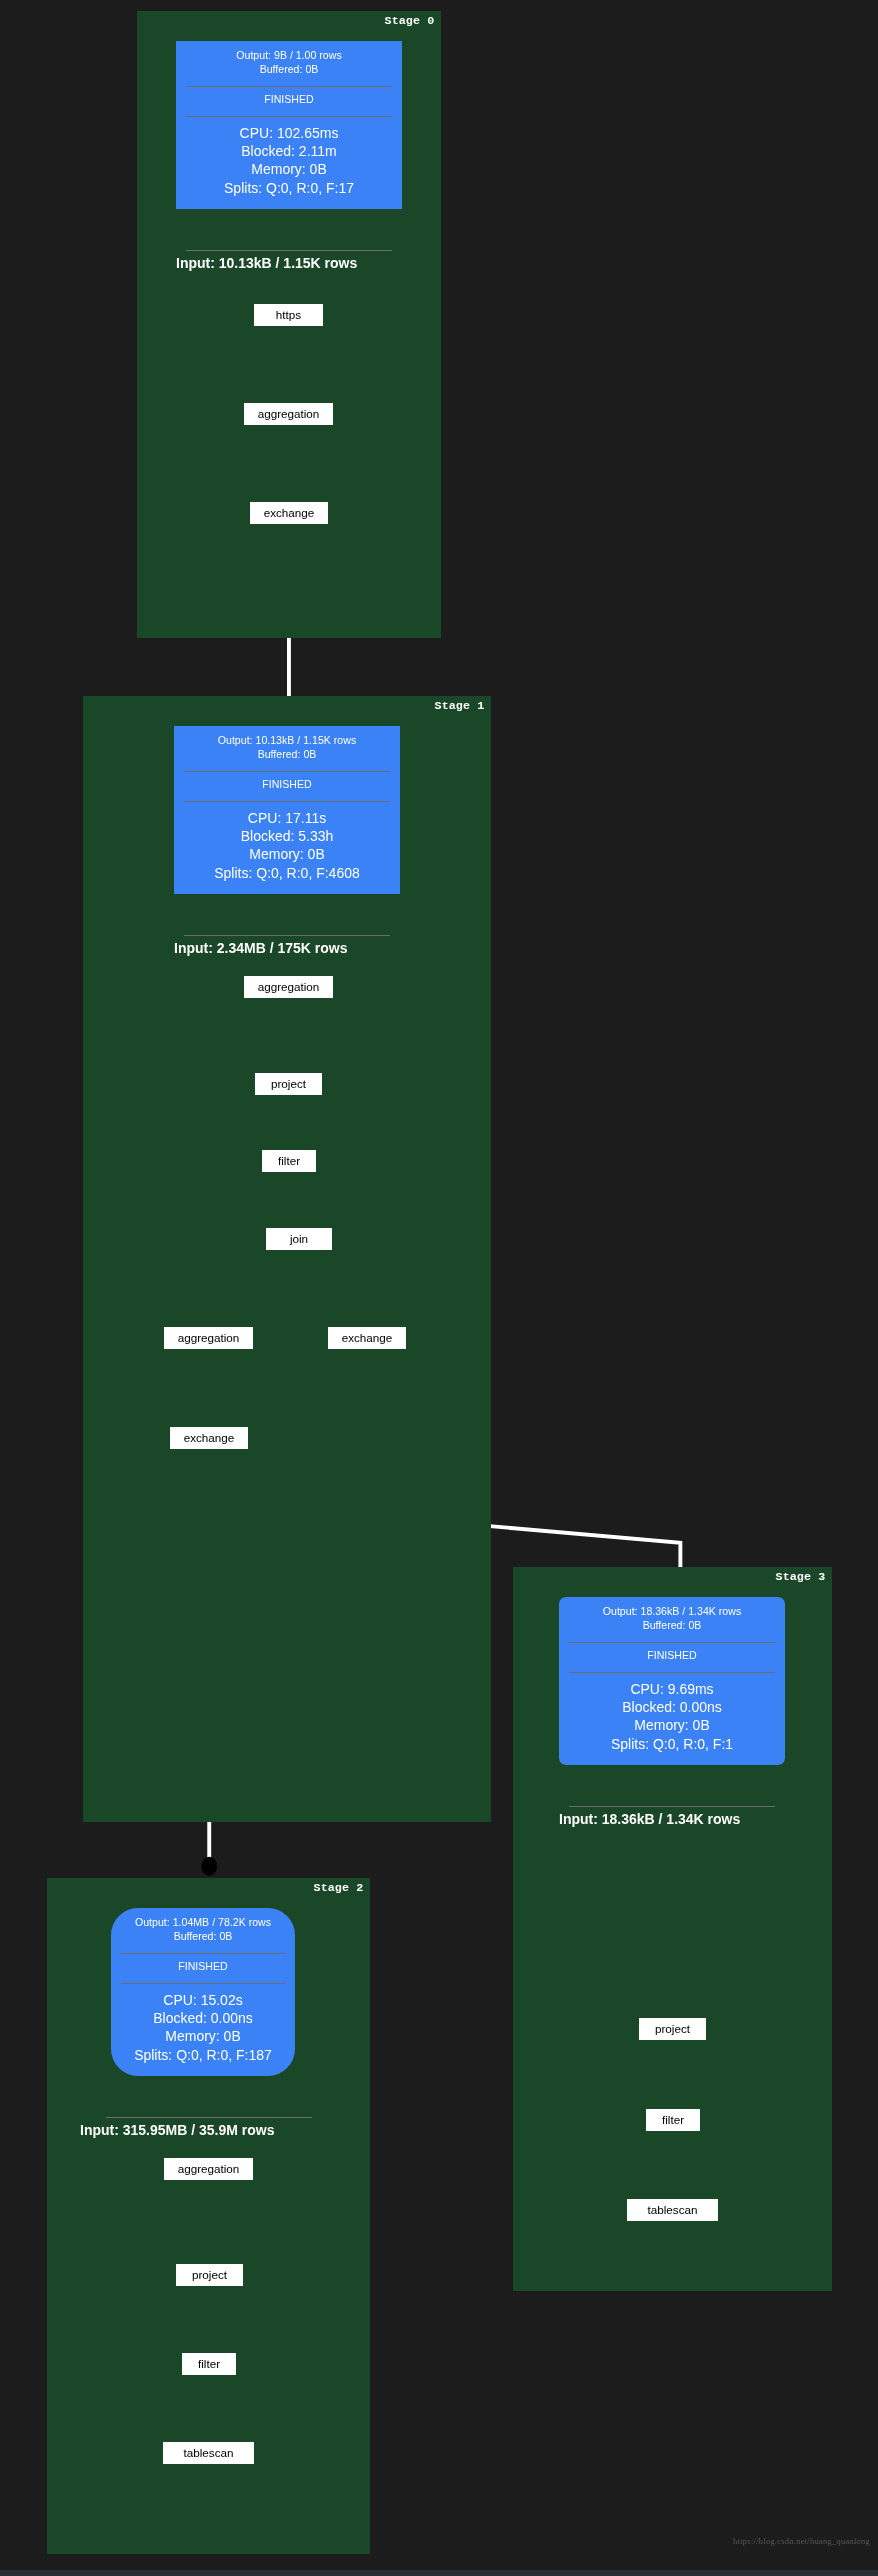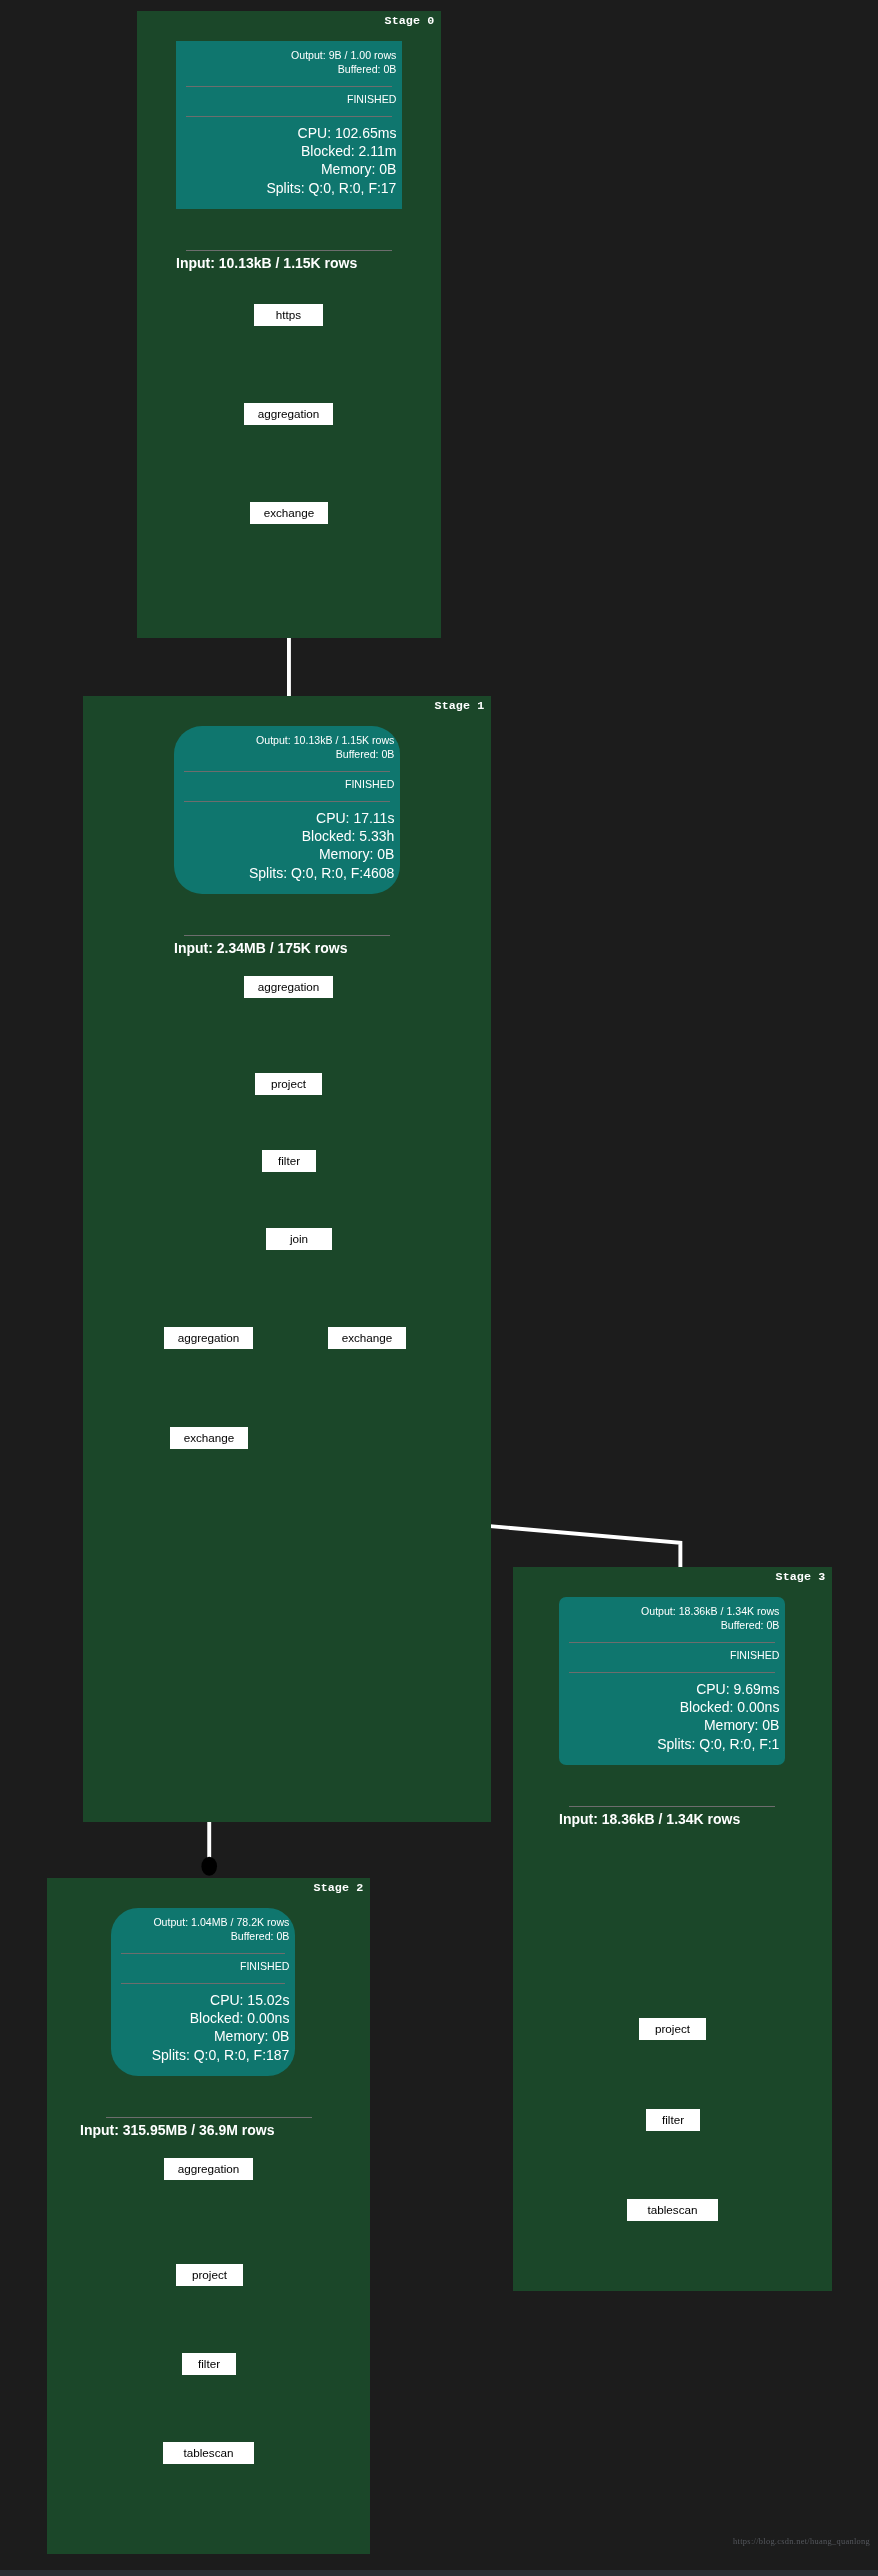--- a/index.html
+++ b/index.html
@@ -32,23 +32,23 @@
     right:6.7px;
     color:#ffffff;
     font-size:11.7px;
     font-weight:bold;
     letter-spacing:0.1px;
     white-space:nowrap;
     font-family:Liberation Mono, monospace;
   }
   .infobox{
     position:absolute;
-    background:#0f766e;
+    background:#3b82f6;
     color:#ffffff;
-    text-align:right;
+    text-align:center;
     padding:6.7px 0 7.8px 0;
     box-sizing:border-box;
   }
   .ib-sec{
     padding:2.2px 5.6px 3.3px 5.6px;
     line-height:1.32;
     font-size:10.6px;
     white-space:nowrap;
   }
   .ib-sec.small{font-size:14px;}
@@ -169,21 +169,21 @@
     <div class="input-line" style="left:39px;top:244px;width:226px;">Input: 10.13kB / 1.15K rows</div>
   </div>
 
   <div class="opnode" style="left:254px;top:304px;width:69px;">https</div>
   <div class="opnode" style="left:244px;top:403px;width:89px;">aggregation</div>
   <div class="opnode" style="left:250px;top:502px;width:78px;">exchange</div>
 
   <div class="stage" style="left:83px;top:696px;width:408px;height:1126px;">
     <div class="stage-label">Stage 1</div>
 
-    <div class="infobox" style="left:91px;top:29.6px;width:226px;border-radius:28px;">
+    <div class="infobox" style="left:91px;top:29.6px;width:226px;">
       <div class="ib-sec">
         <div>Output: 10.13kB / 1.15K rows</div>
         <div>Buffered: 0B</div>
       </div>
       <div class="ib-rule"></div>
       <div class="ib-sec">FINISHED</div>
       <div class="ib-rule"></div>
       <div class="ib-sec small">
         <div>CPU: 17.11s</div>
         <div>Blocked: 5.33h</div>
@@ -244,21 +244,21 @@
       <div class="ib-rule"></div>
       <div class="ib-sec small">
         <div>CPU: 15.02s</div>
         <div>Blocked: 0.00ns</div>
         <div>Memory: 0B</div>
         <div>Splits: Q:0, R:0, F:187</div>
       </div>
     </div>
 
     <div class="input-rule" style="left:59px;top:239px;width:206px;"></div>
-    <div class="input-line" style="left:33px;top:244px;width:256px;">Input: 315.95MB / 36.9M rows</div>
+    <div class="input-line" style="left:33px;top:244px;width:256px;">Input: 315.95MB / 35.9M rows</div>
   </div>
 
   <div class="opnode" style="left:164px;top:2158px;width:89px;">aggregation</div>
   <div class="opnode" style="left:176px;top:2264px;width:67px;">project</div>
   <div class="opnode" style="left:182px;top:2353px;width:54px;">filter</div>
   <div class="opnode" style="left:163px;top:2442px;width:91px;">tablescan</div>
 
   <div class="watermark">https://blog.csdn.net/huang_quanlong</div>
   <div class="bottombar"></div>
 </div>

